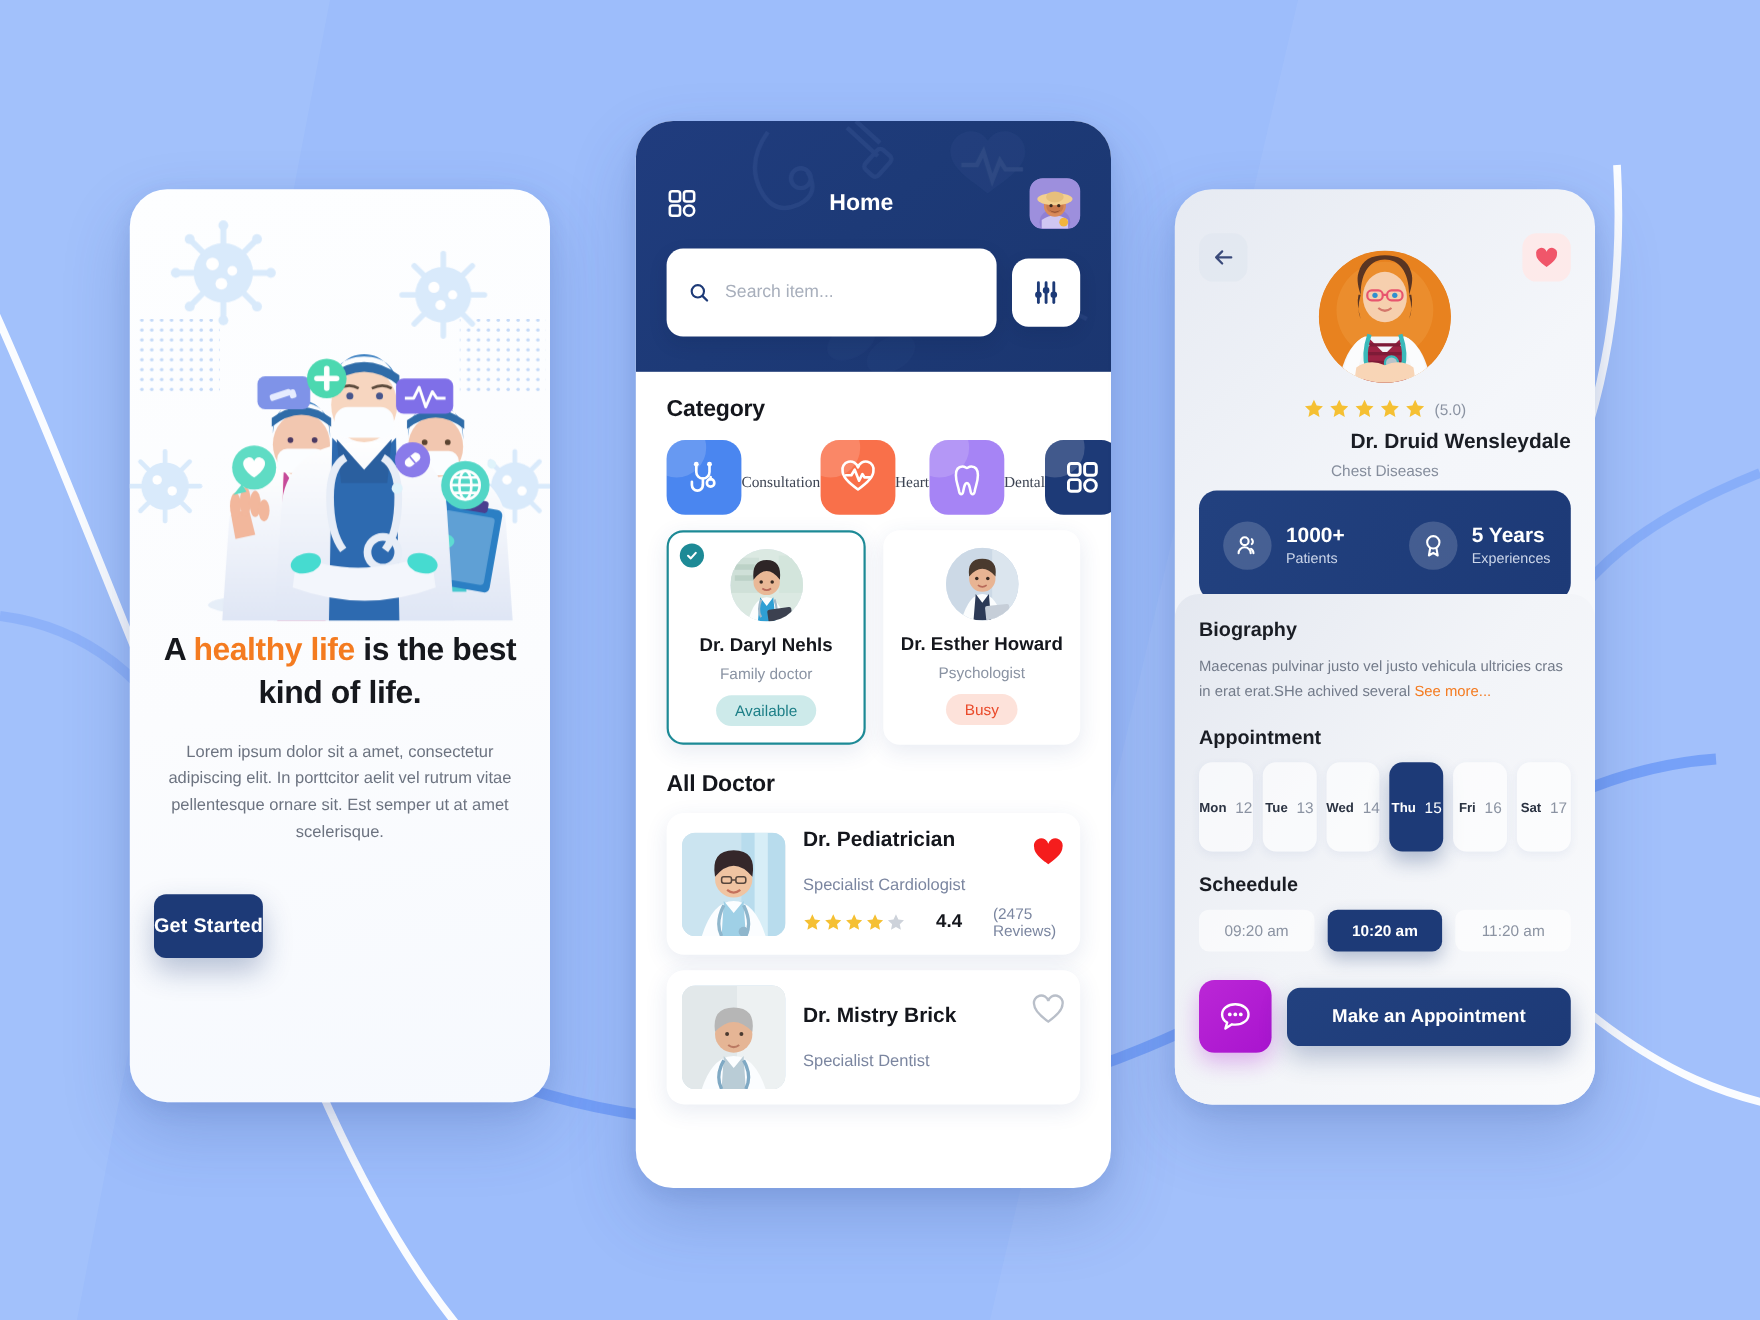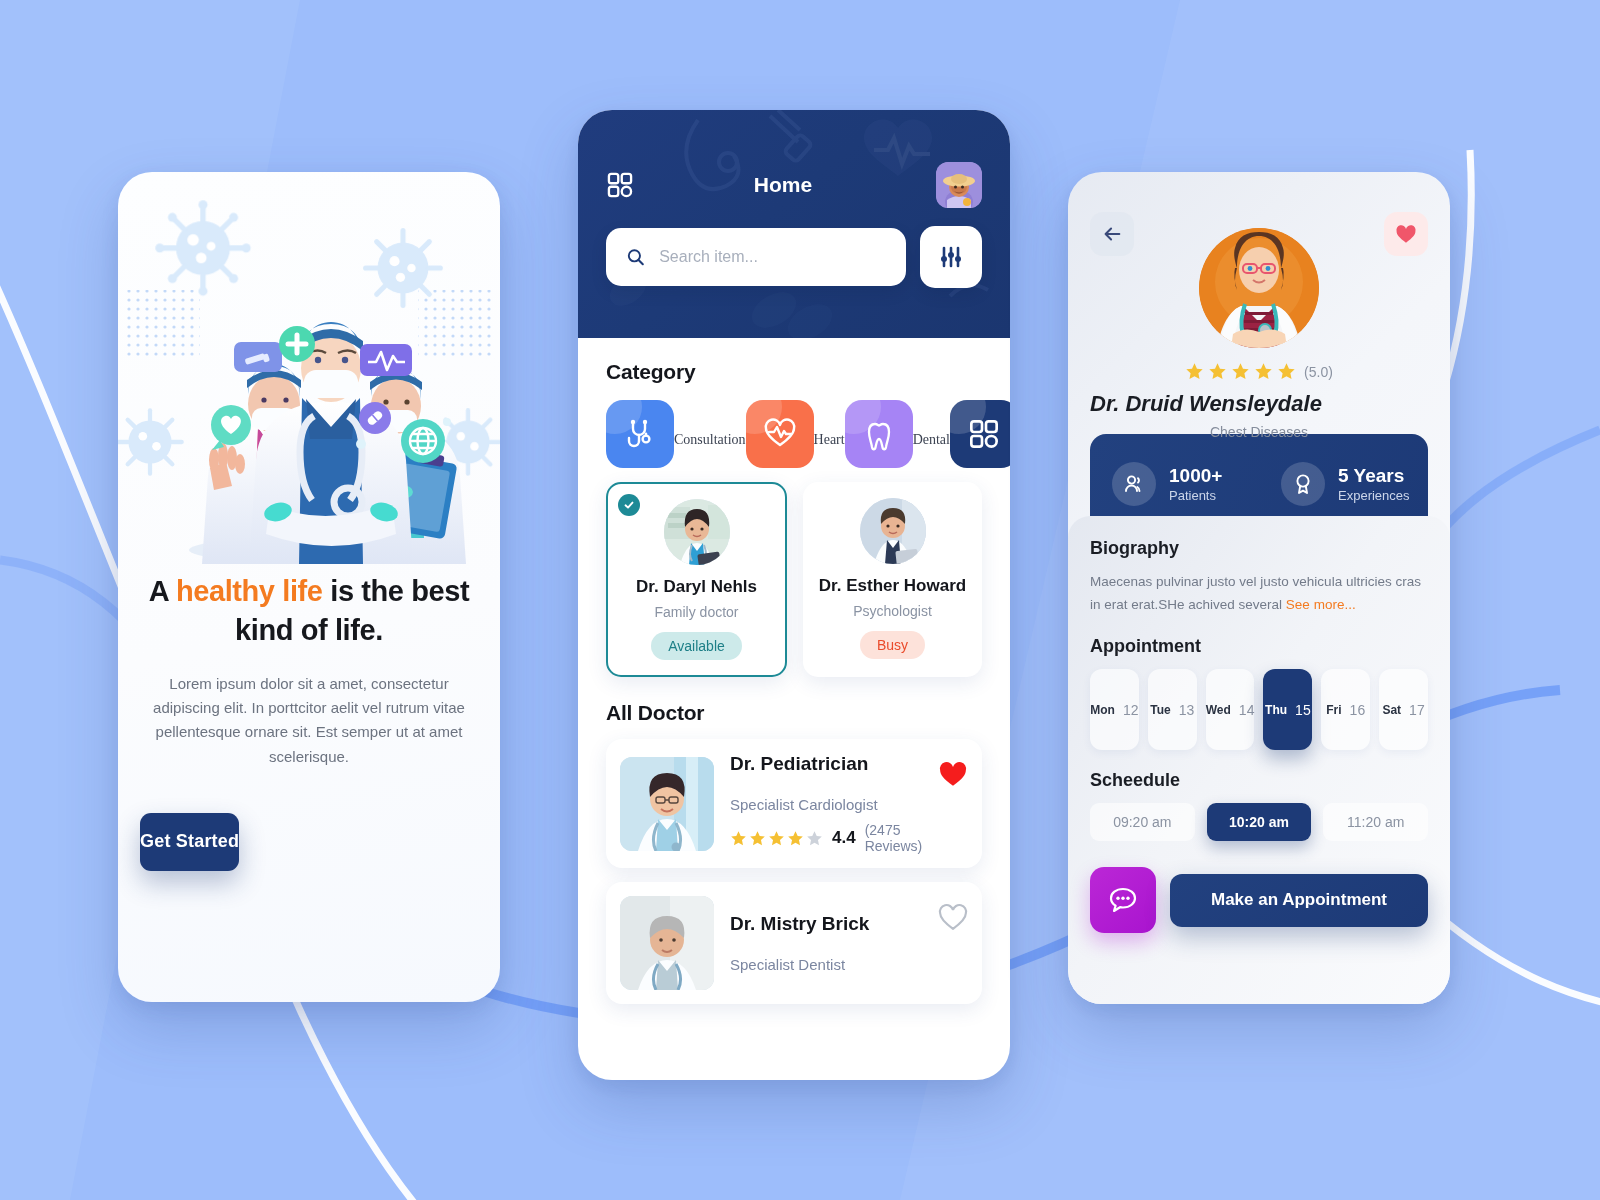--- a/index.html
+++ b/index.html
@@ -67,21 +67,21 @@
   }
   .p2-avatar {
     width: 46px; height: 46px; border-radius: 12px; overflow: hidden;
     background: #9a8fd6; flex: 0 0 auto; cursor: pointer;
   }
   .p2-searchrow {
     position: relative; display: flex; gap: 14px; padding: 22px 28px 0 28px;
     align-items: center;
   }
   .p2-search {
-    flex: 1; height: 58px; background: #fff; border-radius: 15px;
+    flex: 1; height: 80px; background: #fff; border-radius: 15px;
     display: flex; align-items: center; padding: 0 20px; gap: 14px;
     box-shadow: 0 6px 16px rgba(10,25,60,.12);
   }
   .p2-search input {
     border: none; outline: none; font-size: 16px; color: #3a4354;
     font-family: inherit; width: 100%; background: transparent;
   }
   .p2-search input::placeholder { color: #a8afbc; }
   .p2-filter {
     width: 62px; height: 62px; background: #fff; border-radius: 15px;
@@ -126,21 +126,21 @@
 
   .doc-card {
     margin-top: 14px; background: #fff; border-radius: 16px; padding: 14px;
     display: flex; align-items: center; gap: 16px;
     box-shadow: 0 6px 20px rgba(40,70,140,.10); cursor: pointer;
   }
   .doc-photo { width: 94px; height: 94px; border-radius: 12px; overflow: hidden; flex:0 0 auto; background:#cfe2ee;}
   .doc-info { flex: 1; min-width: 0; }
   .doc-name { font-size: 19px; font-weight: 700; color: #14161c; }
   .doc-spec { margin-top: 21px; font-size: 15px; color: #7b86a0; }
-  .doc-rate { margin-top: 9px; display: flex; align-items: center; gap: 9px; }
+  .doc-rate { margin-top: 9px; display: flex; align-items: center; gap: 28px; }
   .stars { display: flex; gap: 2px; }
   .doc-score { font-size: 17px; font-weight: 700; color: #14161c; }
   .doc-reviews { font-size: 14px; color: #7b86a0; }
   .heart-btn { flex:0 0 auto; cursor: pointer; align-self:flex-start; margin-top:6px;}
 
   
   #phone3 {
     left: 1068px; top: 172px; width: 382px; height: 832px;
     background: linear-gradient(135deg,#e6eaf2 0%, #f4f6fa 40%, #fafbfd 100%);
   }
@@ -154,25 +154,25 @@
     position: absolute; right: 22px; top: 40px; width: 44px; height: 44px;
     border-radius: 13px; background: #fdeaea;
     display: flex; align-items: center; justify-content: center; cursor: pointer;
   }
   .p3-photo {
     width: 120px; height: 120px; border-radius: 50%; margin: 34px auto 0;
     overflow: hidden; background: #e88324;
   }
   .p3-stars { display: flex; justify-content: center; align-items: center; gap: 4px; margin-top: 14px; }
   .p3-stars .rv { font-size: 14px; color: #8b93a2; margin-left: 4px; }
-  .p3-name { text-align: left; margin-top: 10px; font-size: 22px; font-weight: 600; color: #1a1d24; font-style: italic; }
+  .p3-name { text-align: right; margin-top: 10px; font-size: 19px; font-weight: 600; color: #1a1d24; }
   .p3-spec { text-align: center; margin-top: 7px; font-size: 14px; color: #858d9c; }
 
   .p3-stats {
-    margin: 0 22px; height: 100px; border-radius: 16px;
+    margin: 12px 22px; height: 100px; border-radius: 16px;
     background: linear-gradient(110deg,#22417f 0%, #1d3a77 100%);
     display: flex; align-items: center;
   }
   .stat { flex: 1; display: flex; align-items: center; gap: 13px; padding-left: 22px; }
   .stat-ic {
     width: 44px; height: 44px; border-radius: 50%; background: rgba(255,255,255,.17);
     display: flex; align-items: center; justify-content: center; flex:0 0 auto;
   }
   .stat-val { color: #fff; font-size: 19px; font-weight: 600; line-height:1.15;}
   .stat-lbl { color: #ccd6ea; font-size: 13px; margin-top: 2px; }

